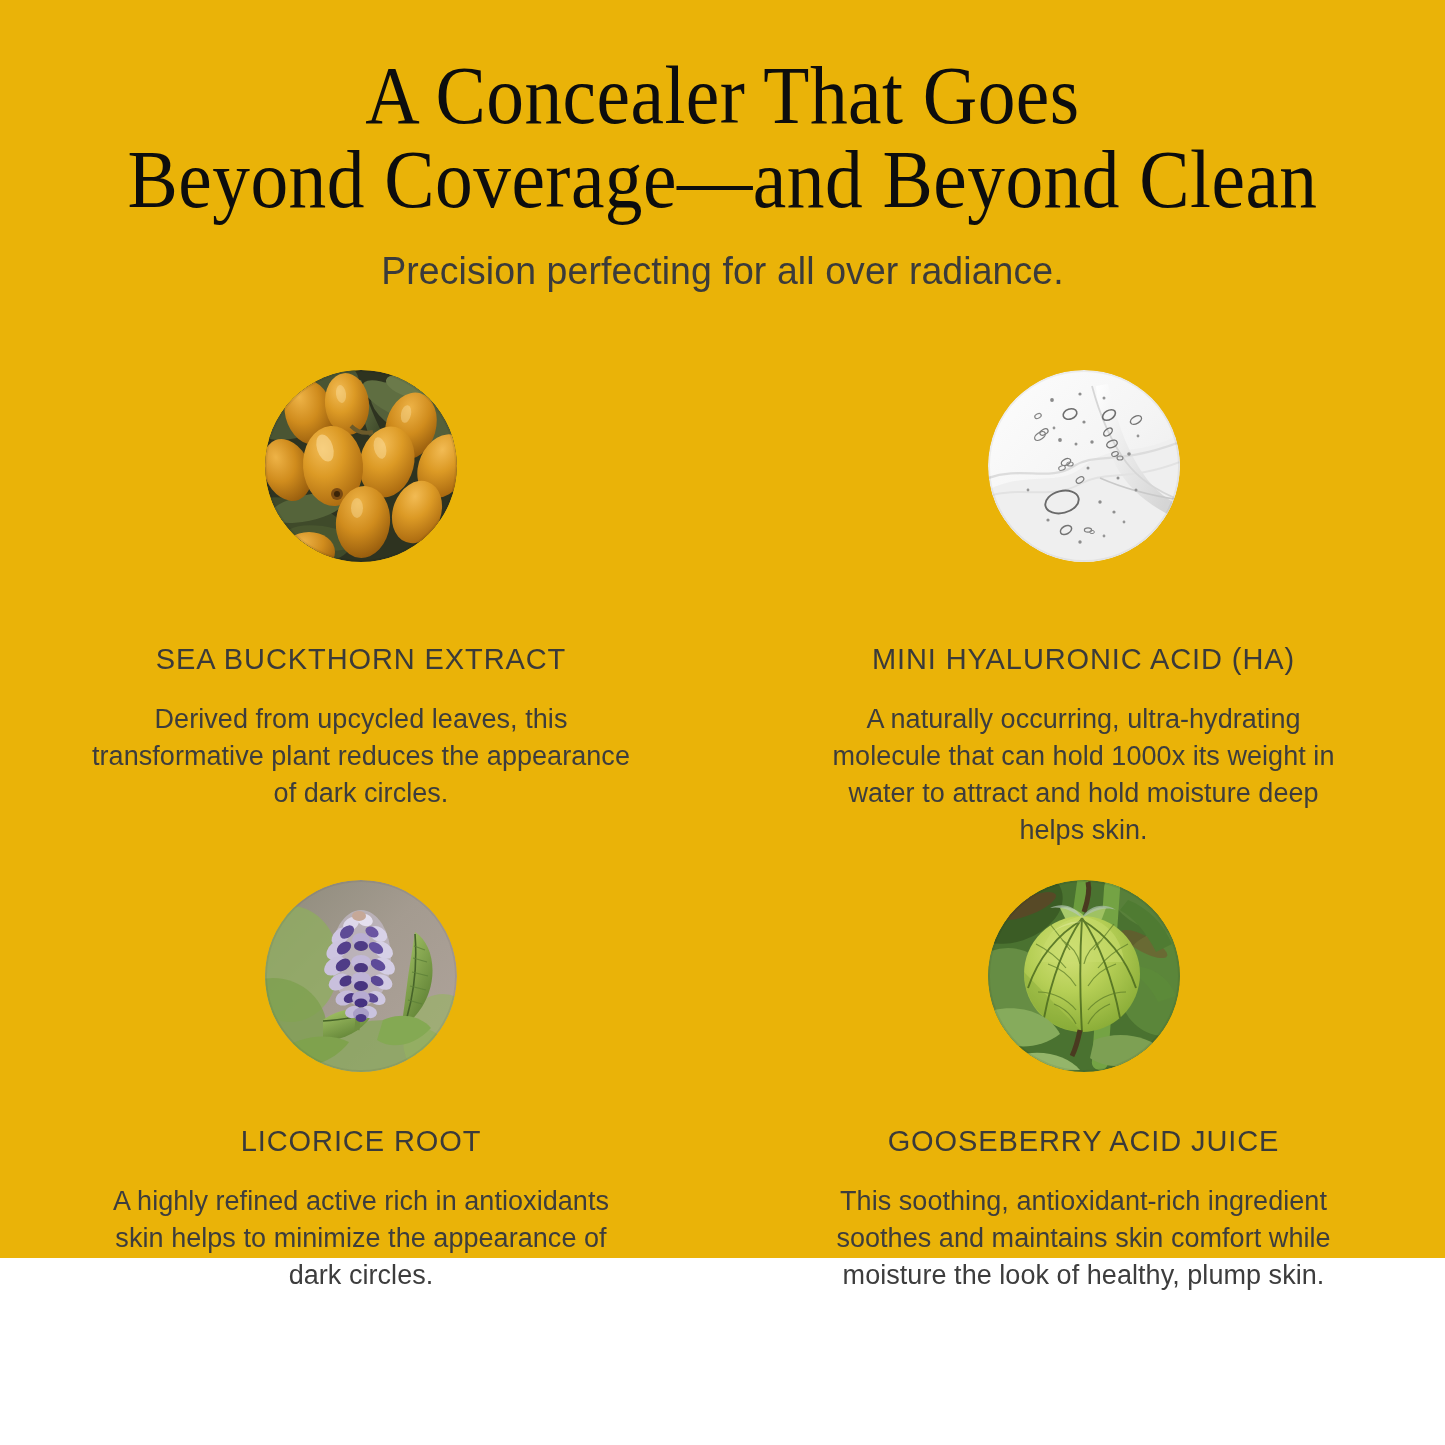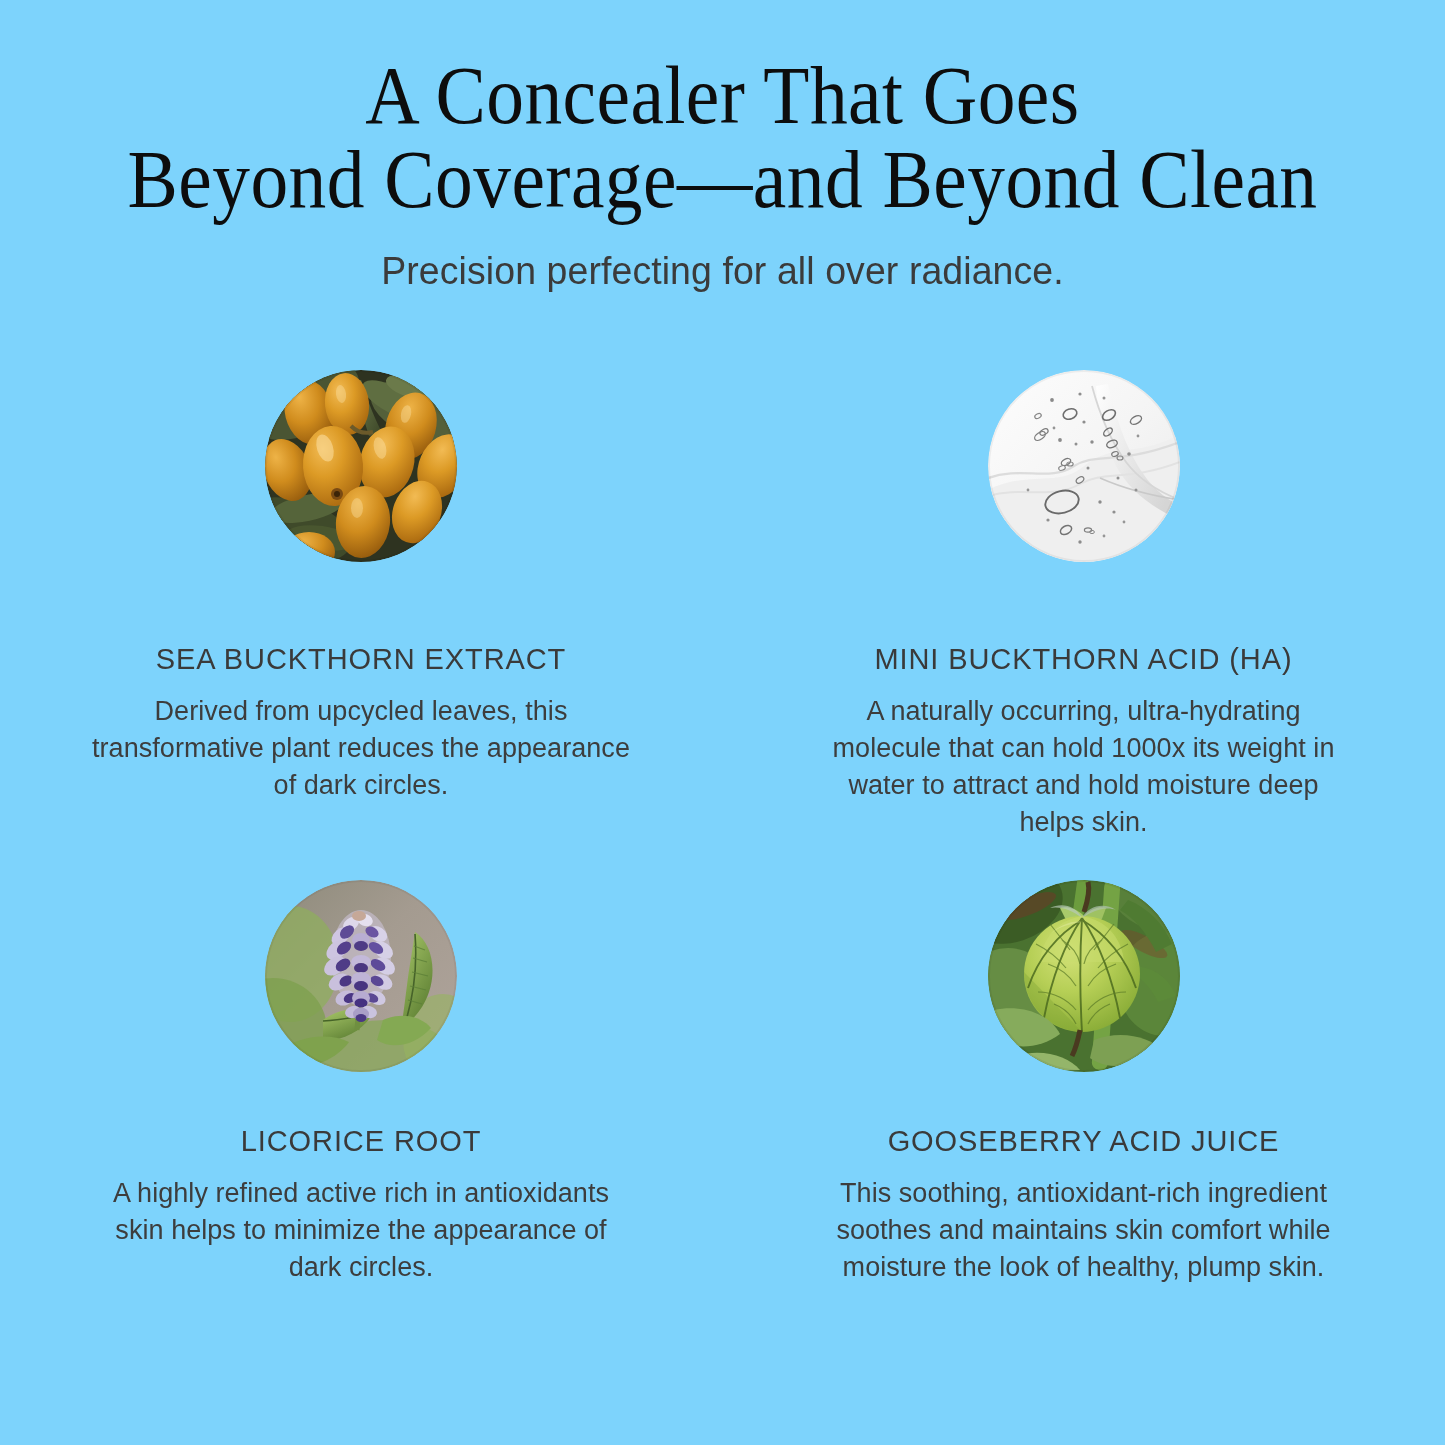--- a/index.html
+++ b/index.html
@@ -11,22 +11,22 @@
     width: 1445px;
     height: 1445px;
     overflow: hidden;
     font-family: "Liberation Sans", sans-serif;
     -webkit-font-smoothing: antialiased;
   }
 
   .page {
     position: relative;
     width: 1445px;
-    height: 1445px;
-    background: #7dd3fc;
+    height: 1258px;
+    background: #eab308;
   }
 
   
   .header {
     position: absolute;
     left: 0;
     top: 54px;
     width: 1445px;
     text-align: center;
   }
@@ -89,21 +89,21 @@
     margin-top: 80px;
     font-size: 29px;
     line-height: 34px;
     letter-spacing: 0.9px;
     color: #3a3a3a;
     font-weight: 400;
     text-align: center;
     white-space: nowrap;
   }
   .card-body {
-    margin-top: 17px;
+    margin-top: 25px;
     font-size: 27px;
     line-height: 37px;
     color: #3d3d3d;
     font-weight: 400;
     text-align: center;
     max-width: 540px;
     letter-spacing: 0.05px;
   }
   .row2 .thumb { margin-top: 16px; }
   .row2 .card-title { margin-top: 52px; }
@@ -246,21 +246,21 @@
             <circle cx="60" cy="150" r="1.6" fill="#909090"></circle>
             <circle cx="92" cy="172" r="1.7" fill="#8d8d8d"></circle>
             <circle cx="116" cy="166" r="1.4" fill="#969696"></circle>
             <circle cx="148" cy="120" r="1.5" fill="#929292"></circle>
             <circle cx="40" cy="120" r="1.4" fill="#979797"></circle>
             <circle cx="130" cy="108" r="1.5" fill="#919191"></circle>
             <circle cx="96" cy="96" r="95" fill="none" stroke="rgba(0,0,0,0.05)" stroke-width="2"></circle>
           </g>
         </svg>
       </div>
-      <div class="card-title">MINI BUCKTHORN ACID (HA)</div>
+      <div class="card-title">MINI HYALURONIC ACID (HA)</div>
       <div class="card-body">A naturally occurring, ultra-hydrating molecule that can hold 1000x its weight in water to attract and hold moisture deep helps skin.</div>
     </div>
 
     <div class="card row2">
       <div class="thumb">
         <svg viewBox="0 0 192 192" xmlns="http://www.w3.org/2000/svg">
           <defs>
             <linearGradient id="lrBg" x1="0" y1="0" x2="1" y2="1">
               <stop offset="0%" stop-color="#8d8a7a"></stop>
               <stop offset="45%" stop-color="#a49b90"></stop>

